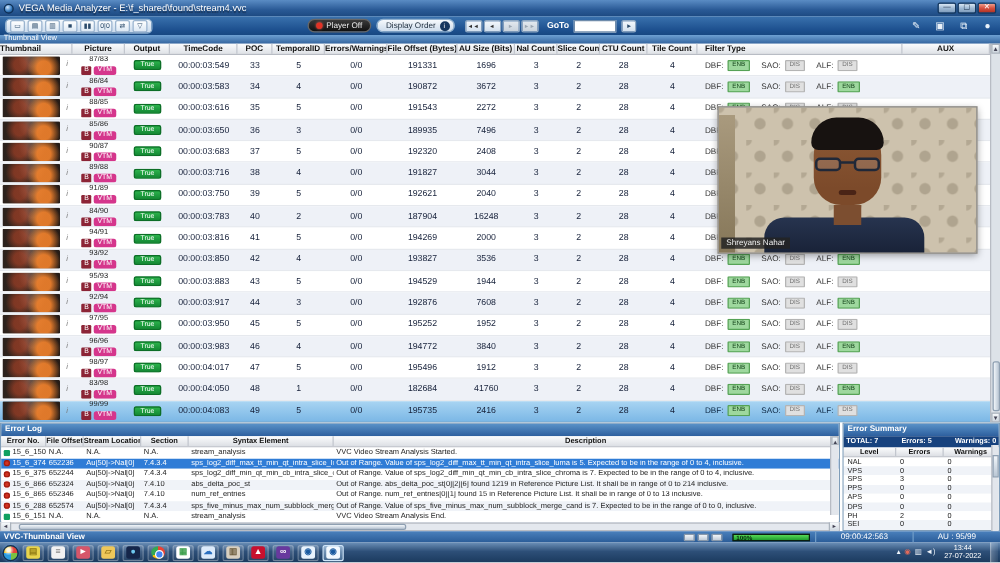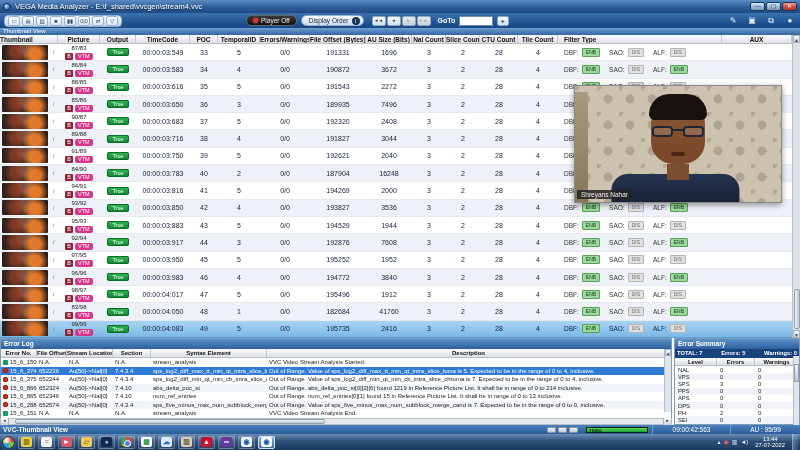--- a/index.html
+++ b/index.html
@@ -229,21 +229,21 @@
   .tray-ico{color:#eef4fa;font-size:6px;line-height:13px;}
   #clock{color:#fff;font-size:5.8px;line-height:6px;text-align:center;padding:0 4px;}
   #show-desktop{width:6px;height:16px;background:linear-gradient(90deg,rgba(255,255,255,.25),rgba(255,255,255,.08));
     border-left:1px solid rgba(255,255,255,.4);}
 </style>
 </head>
 <body>
 
 <div id="titlebar">
   <div class="app-ico"></div>
-  <div class="ttl">VEGA Media Analyzer - E:\f_shared\vvcgen\stream4.vvc</div>
+  <div class="ttl">VEGA Media Analyzer - E:\f_shared\found\stream4.vvc</div>
   <div class="winbtns">
     <div class="winbtn">—</div>
     <div class="winbtn">▢</div>
     <div class="winbtn close">✕</div>
   </div>
 </div>
 
 <div id="toolbar">
   <div id="tool-group">
       <div class="tbtn">▭</div>

